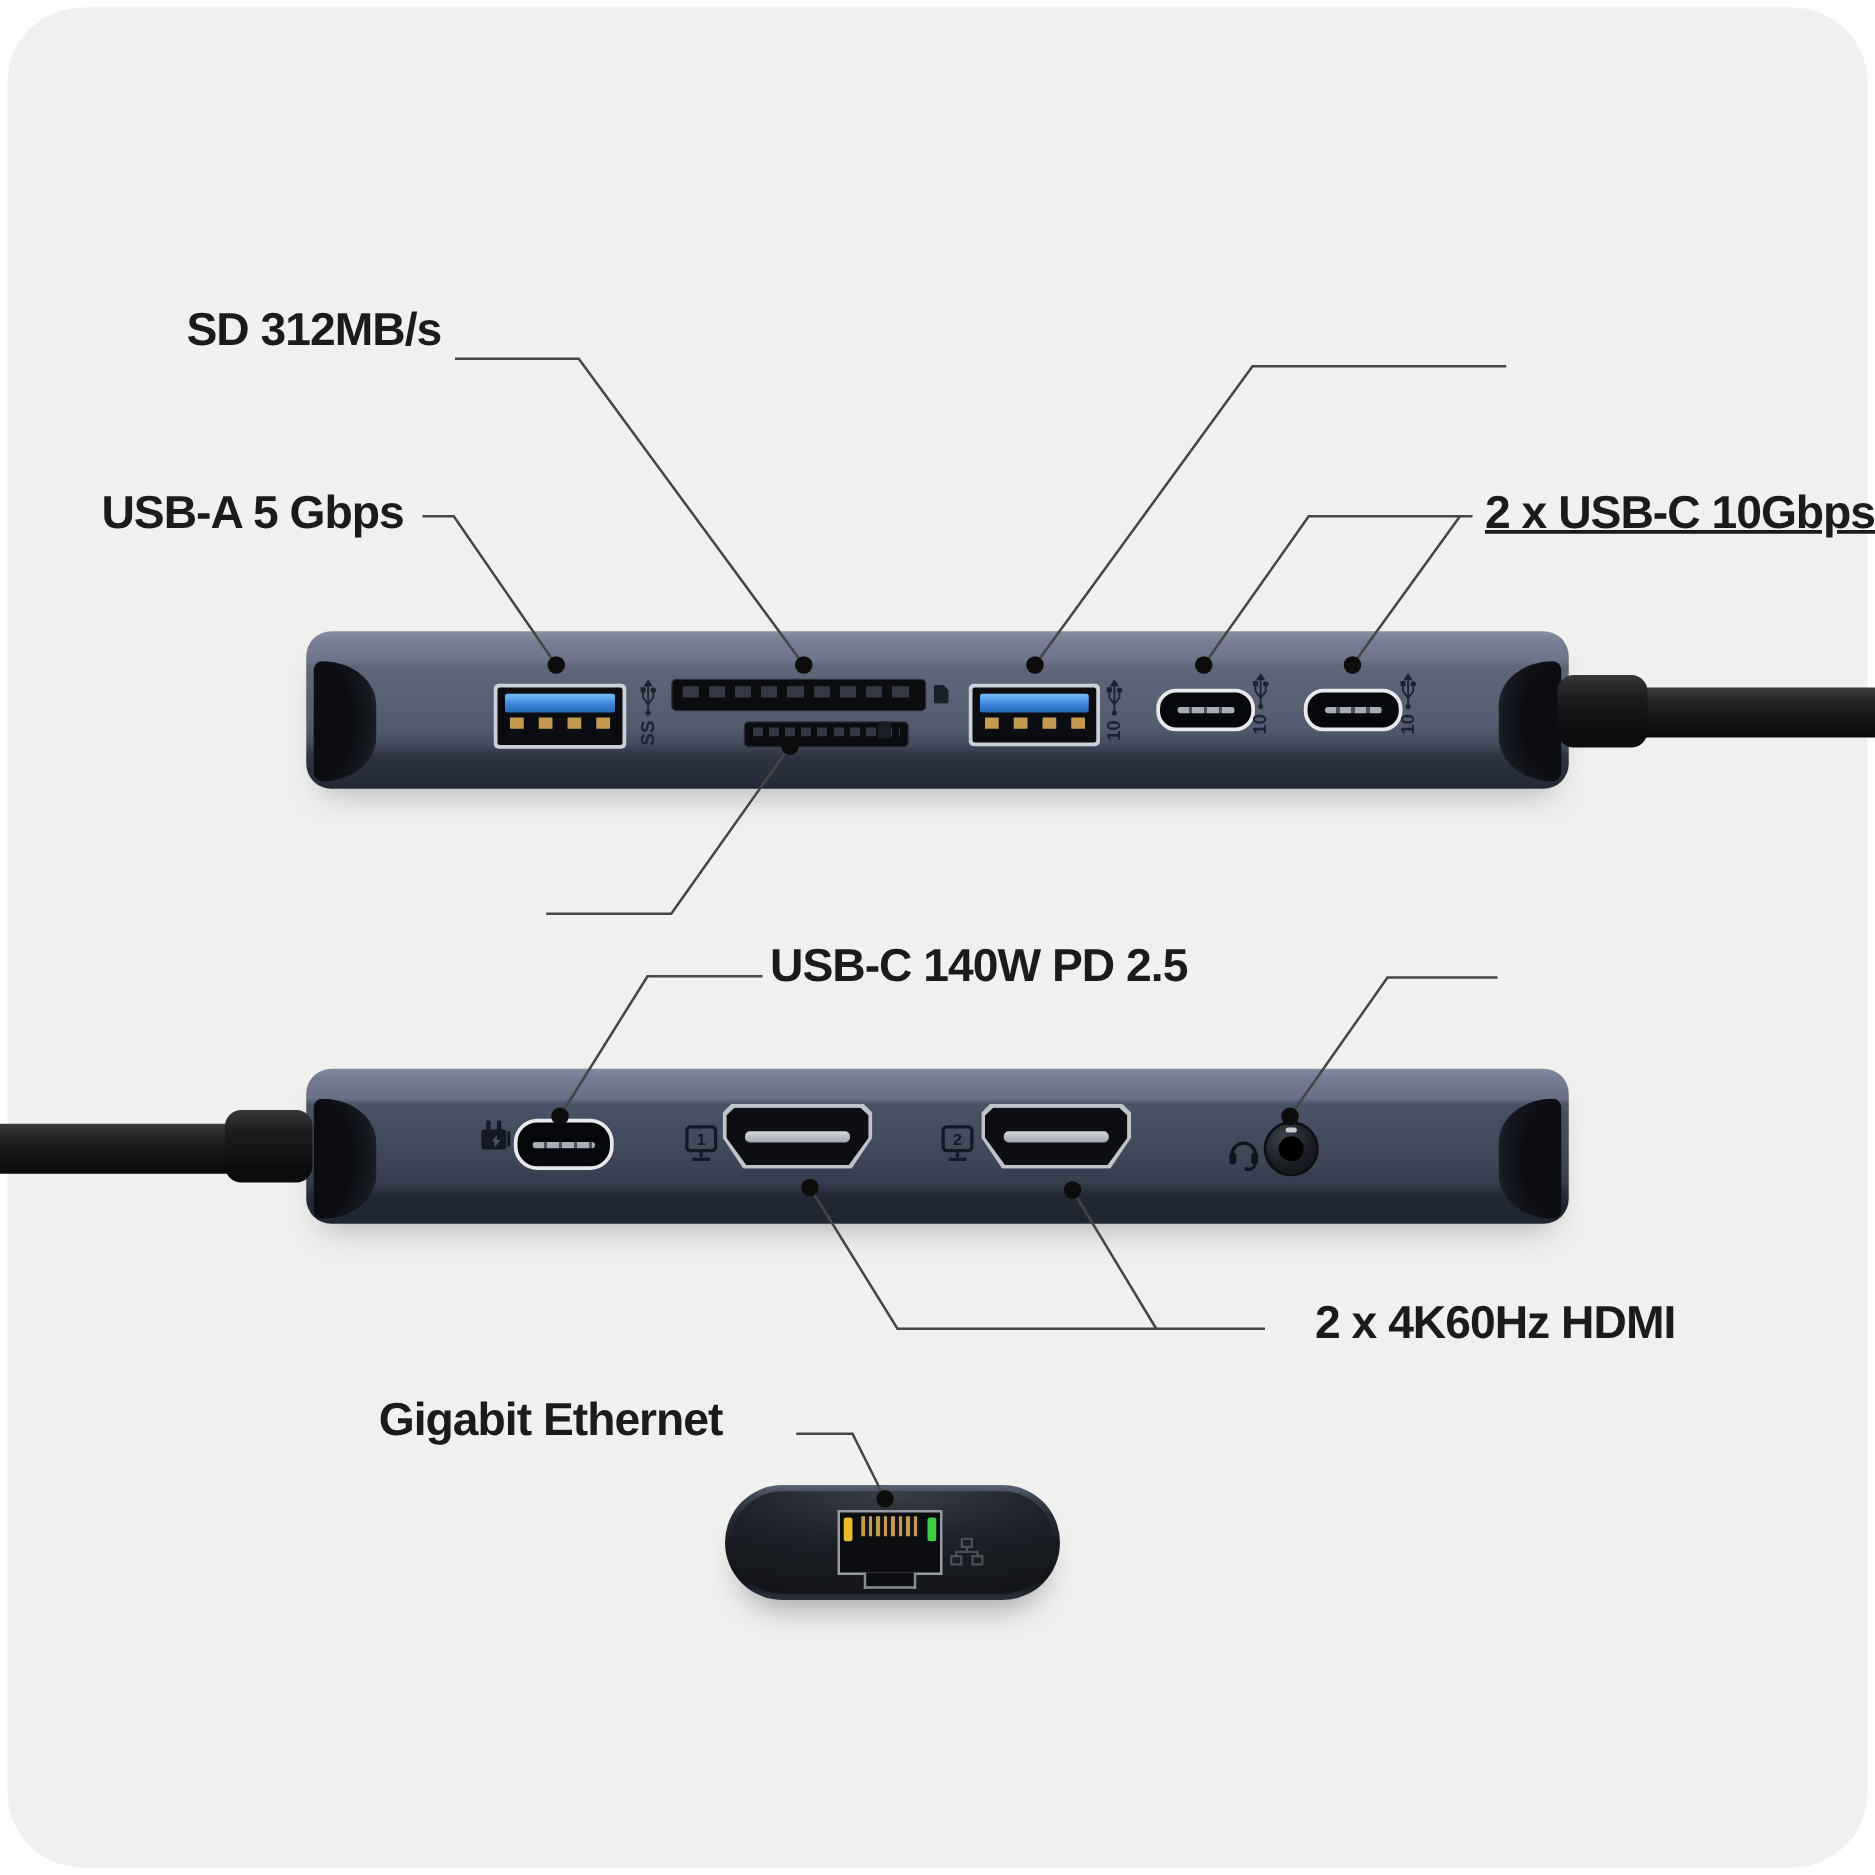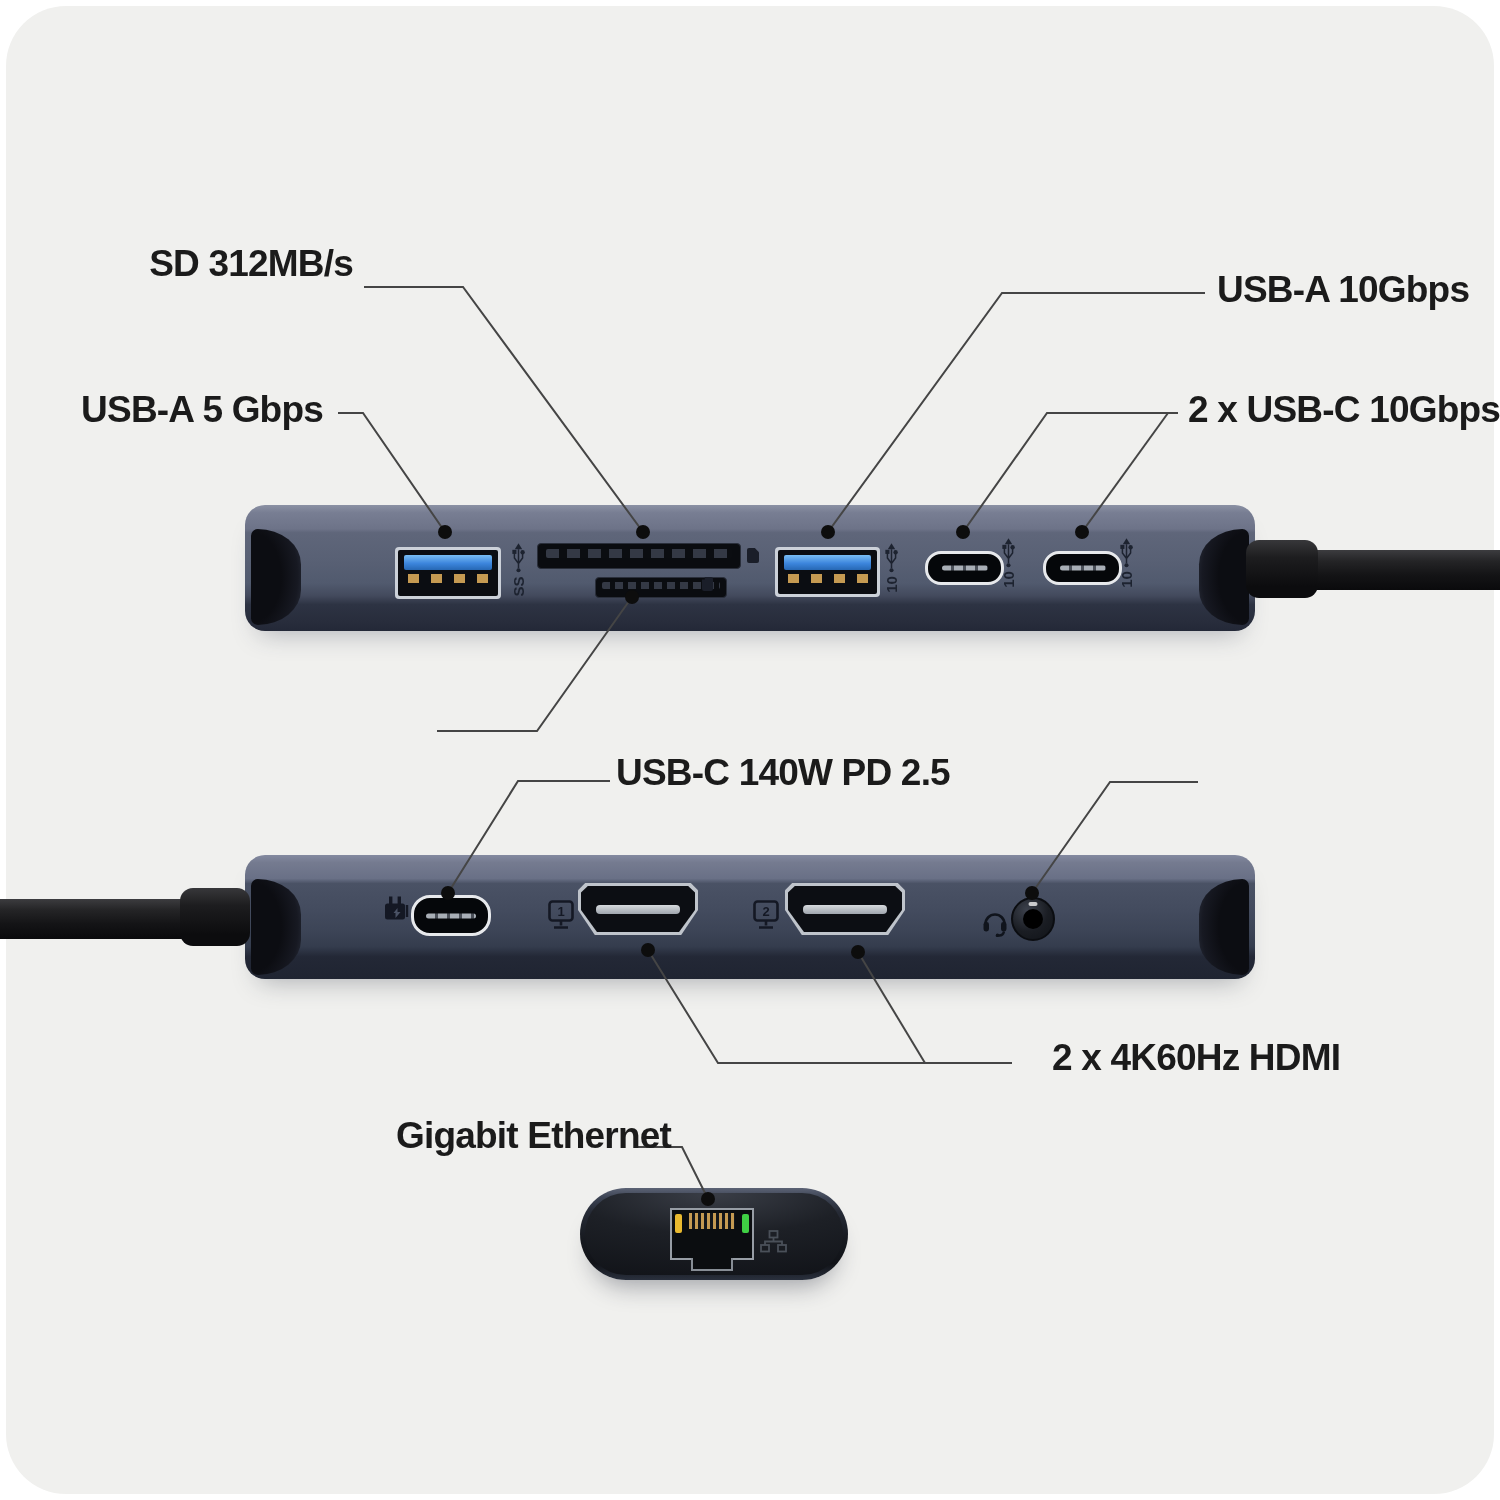--- a/index.html
+++ b/index.html
@@ -6,26 +6,26 @@
   #stage{position:relative;width:1500px;height:1500px;background:#fff;overflow:hidden;
          font-family:"Liberation Sans","DejaVu Sans",sans-serif;}
   #canvas{position:absolute;inset:6px;border-radius:60px;background:var(--canvas,#f0f0ee);}
 
   
   .label{position:absolute;z-index:6;font-weight:700;font-size:37px;line-height:40px;
          letter-spacing:-0.8px;color:var(--text,#1b1b1b);white-space:nowrap;}
   .label.sd{top:244px;right:1147px;}
   .label.usba5{top:390px;right:1177px;}
   .label.usba10{top:270px;left:1217px;}
-  .label.usbc2x{top:390px;left:1188px;}
+  .label.usbc2x{top:390px;left:1188px;text-decoration:underline;}
   .label.microsd{top:706px;right:1073px;}
   .label.usbcpd{top:753px;left:616px;}
   .label.audio{top:736px;left:1200px;width:218px;text-align:center;white-space:normal;}
   .label.hdmi{top:1038px;left:1052px;}
-  .label.gigabit{top:1116px;right:829px;}
+  .label.gigabit{top:1116px;right:922px;}
 
   
   #leaders{position:absolute;inset:0;z-index:5;pointer-events:none;}
   #leaders polyline,#leaders line{fill:none;stroke:var(--line,#454545);stroke-width:2px;}
   #leaders circle{fill:#0d0d0d;}
 
   
   .device{position:absolute;z-index:2;}
   .dev-top{left:245px;top:505px;width:1010px;height:126px;border-radius:20px;
     background:linear-gradient(180deg,#8b91a4 0%,#787e93 6%,#6d7388 19%,#5f667a 22%,
@@ -310,18 +310,17 @@
       <circle cx="448" cy="893" r="7"></circle>
         <circle cx="1032" cy="893" r="7"></circle>
       <circle cx="648" cy="950" r="7"></circle>
         <circle cx="858" cy="952" r="7"></circle>
       <circle cx="708" cy="1199" r="7"></circle>
     </g>
   </svg>
 
   <div class="label sd">SD 312MB/s</div>
   <div class="label usba5">USB-A 5 Gbps</div>
-  <div class="label usba10">USB-A 10Gbps</div>
   <div class="label usbc2x">2 x USB-C 10Gbps</div>
   <div class="label usbcpd">USB-C 140W PD 2.5</div>
   <div class="label hdmi">2 x 4K60Hz HDMI</div>
   <div class="label gigabit">Gigabit Ethernet</div>
 </div>
 
 </body></html>

